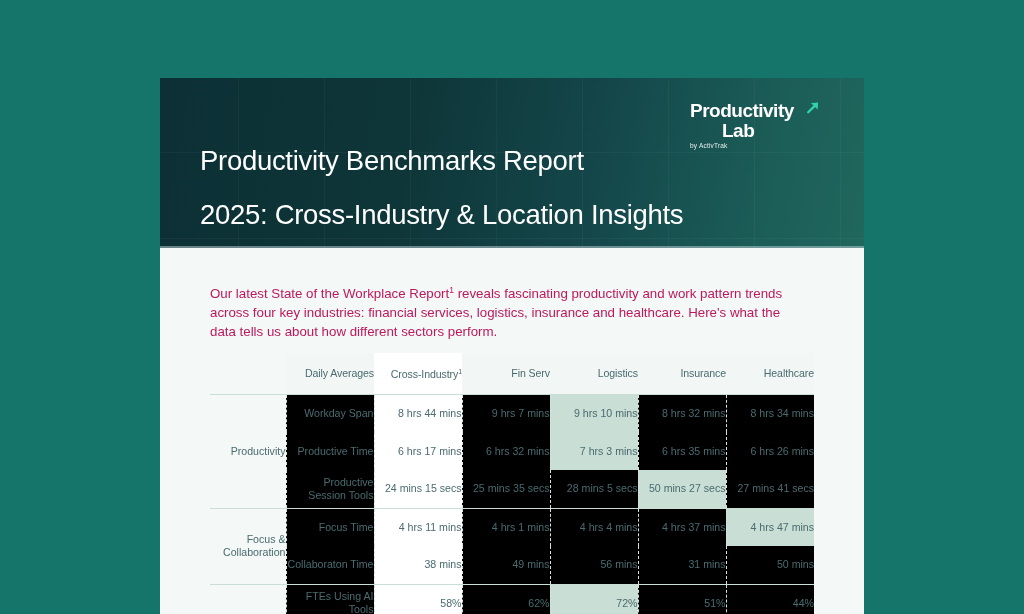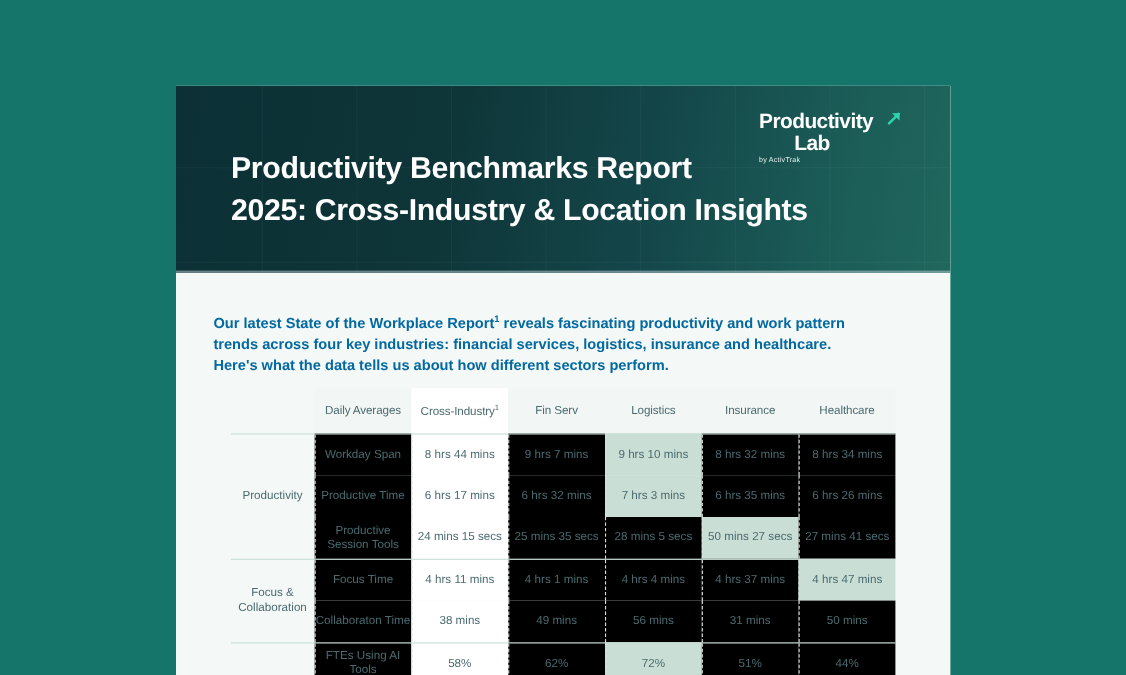--- a/index.html
+++ b/index.html
@@ -46,26 +46,26 @@
   }
   .banner-rule {
     position: absolute;
     left: 0; right: 0; bottom: 0;
     height: 2px;
     background: rgba(180,200,205,0.55);
   }
 
   .title {
     position: absolute;
-    left: 50px;
+    left: 40px;
     top: 56px;
     color: #FFFFFF;
     font-size: 27.5px;
-    line-height: 38px;
-    font-weight: 700;
+    line-height: 54px;
+    font-weight: 400;
     letter-spacing: -0.3px;
     white-space: pre-line;
   }
 
   
   .logo {
     position: absolute;
     right: 46px;
     top: 23px;
     width: 128px;
@@ -88,27 +88,26 @@
     position: absolute;
     right: -2px;
     top: 0px;
     width: 14px;
     height: 14px;
   }
 
   
   .intro {
     position: absolute;
-    left: 34px;
+    left: 50px;
     top: 203px;
     width: 592px;
-    color: #0369a1;
+    color: #be185d;
     font-size: 13.3px;
     line-height: 19px;
-    font-weight: bold;
   }
   .intro sup { font-size: 8.5px; vertical-align: 5px; }
 
   
   .tbl-wrap {
     position: absolute;
     left: 50px;
     top: 275px;
     width: 604px;
   }
@@ -116,21 +115,21 @@
     width: 604px;
     border-collapse: collapse;
     table-layout: fixed;
   }
   table.bench col.c-group { width: 76px; }
   table.bench col.c-metric { width: 88px; }
   table.bench col.c-data { width: 88px; }
 
   table.bench th, table.bench td {
     padding: 0;
-    text-align: center;
+    text-align: right;
     vertical-align: middle;
     font-weight: 400;
     color: #4A6B70;
     font-size: 10.6px;
     line-height: 13px;
   }
 
   
   thead th {
     height: 41px;

